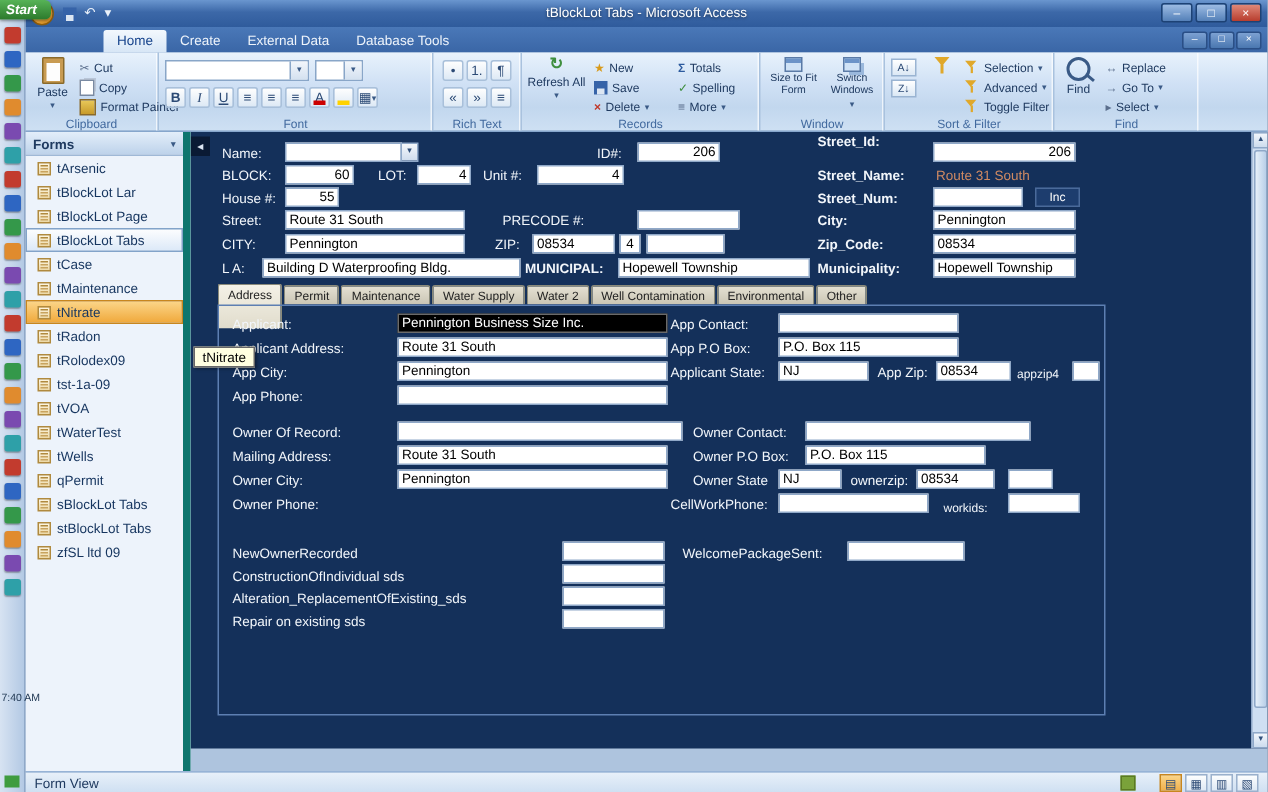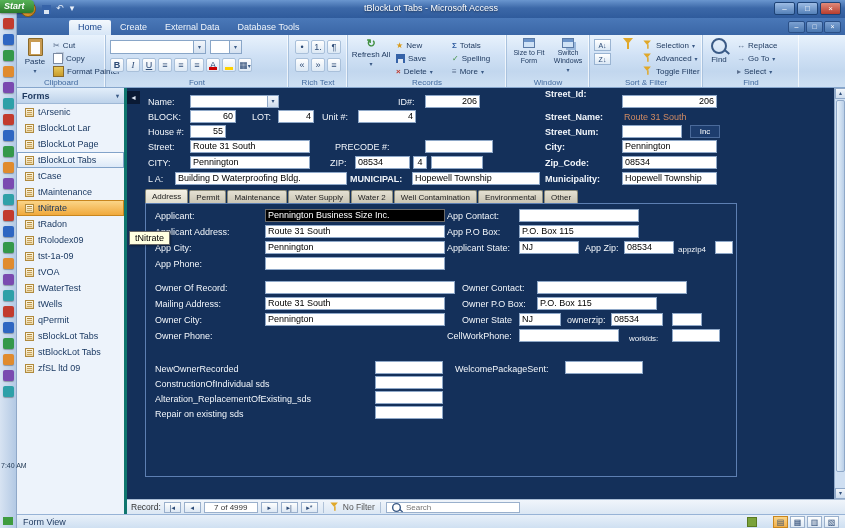--- a/index.html
+++ b/index.html
@@ -62,21 +62,21 @@
 .funnel.small{transform:scale(.75);transform-origin:center}
 .srt{font-size:7px;color:#2c4a75;border:1px solid #9ab4d2;background:linear-gradient(#fff,#dbe8f5);width:17px;height:12px;line-height:11px;text-align:center;box-sizing:border-box}
 .mag{display:inline-block;width:9px;height:9px;border:2px solid #3a5a86;border-radius:50%;position:relative;box-sizing:content-box}
 .mag::after{content:"";position:absolute;width:6px;height:2px;background:#3a5a86;right:-5px;bottom:-1px;transform:rotate(40deg)}
 .mag.big{width:12px;height:12px}
 .ic-win{display:inline-block;width:12px;height:10px;background:#cfe2f6;border:1px solid #5a7aa6;position:relative;box-sizing:border-box}
 .ic-win::before{content:"";position:absolute;left:0;top:0;right:0;height:3px;background:#6b93c8}
 .ic-win.win2{box-shadow:3px 3px 0 -1px #9ab8dc}
 
 
-#navpane{position:absolute;left:17px;top:88px;width:110px;height:426px;background:#edf3fb;border-right:3px solid #0f766e;box-sizing:border-box;z-index:3}
+#navpane{position:absolute;left:17px;top:88px;width:110px;height:426px;background:#edf3fb;border-right:5px solid #0f766e;box-sizing:border-box;z-index:3}
 #nav-header{height:15px;background:linear-gradient(#e3eefa,#bdd2ea);border-bottom:1px solid #9fb8d6;display:flex;align-items:center;padding:0 5px;font-size:9px;font-weight:bold;color:#1f3a60}
 #nav-header .dd{margin-left:auto}
 .nav-item{height:16px;display:flex;align-items:center;gap:4px;padding-left:7px;font-size:9px;color:#16355f;box-sizing:border-box;border:1px solid transparent;white-space:nowrap;overflow:hidden}
 .nav-item.sel{background:linear-gradient(#fcfdfe,#dce9f8);border-color:#82a3c9}
 .nav-item.hot{background:linear-gradient(#fbd588,#f0a93c);border-color:#c8861e}
 .form-ic{width:9px;height:9px;background:linear-gradient(#fdf6e2,#ecd9a8);border:1px solid #b08a3e;flex:0 0 auto;position:relative;box-sizing:border-box}
 .form-ic::after{content:"";position:absolute;left:1px;top:1px;right:1px;height:1px;background:#b08a3e;box-shadow:0 2px 0 #c8a35e,0 4px 0 #c8a35e}
 
 
 #formarea{position:absolute;left:127px;top:88px;width:718px;height:411px;background:#14305a;overflow:hidden;z-index:2}
@@ -86,21 +86,21 @@
 .lab.sm{font-size:8px}
 .fld{position:absolute;height:13px;background:#fff;border:1px solid #8fa8c8;box-sizing:border-box;font-size:9px;line-height:11px;color:#000;padding:0 2px;white-space:nowrap;overflow:hidden}
 .fld.num{text-align:right}
 .fld.ctr{text-align:center}
 .fld.dark{background:#000;color:#fff;border-color:#6a6a6a}
 .incbox{position:absolute;height:13px;background:#1d3d6e;border:1px solid #4a6a9a;box-sizing:border-box;color:#fff;font-size:8px;line-height:11px;text-align:center}
 .redval{position:absolute;color:#d08a62;font-size:9px;line-height:13px;white-space:nowrap}
 .cbtn{position:absolute;width:12px;height:13px;background:linear-gradient(#f4f7fb,#cfdced);border:1px solid #8fa8c8;box-sizing:border-box;font-size:6px;line-height:11px;text-align:center;color:#31507c}
 #ftabs{position:absolute;left:18px;top:102px;display:flex;gap:1px}
 .ftab{height:13px;line-height:13px;padding:0 6px;font-size:8px;color:#222;background:linear-gradient(#e4e0d2,#cac5b4);border:1px solid #8a8a7a;border-bottom:none;border-radius:2px 2px 0 0;white-space:nowrap;box-sizing:border-box}
-.ftab.active{background:linear-gradient(#f4f1e6,#e0dccc);height:14px;margin-top:-1px}
+.ftab.active{background:linear-gradient(#f4f1e6,#e0dccc);height:30px;margin-top:-1px}
 #tabbox{position:absolute;left:18px;top:115px;width:590px;height:272px;border:1px solid #5d7fb2}
 #fsb{position:absolute;left:707px;top:0;width:11px;height:411px;background:#cfdff2;border-left:1px solid #8fa8c8;box-sizing:border-box}
 .sbarrow{position:absolute;left:0;width:11px;height:11px;background:linear-gradient(#f2f6fb,#cddcee);border:1px solid #8fa8c8;box-sizing:border-box;font-size:6px;text-align:center;line-height:9px;color:#31507c}
 #fsb-thumb{position:absolute;left:1px;top:12px;width:9px;height:372px;background:linear-gradient(90deg,#e8f1fa,#b9cfe8);border:1px solid #8fa8c8;border-radius:2px;box-sizing:border-box}
 
 
 #recbar{position:absolute;left:127px;top:499px;width:718px;height:15px;background:linear-gradient(#f0f5fb,#dbe7f4);border-top:1px solid #a9bdd6;box-sizing:border-box;display:flex;align-items:center;gap:3px;padding:0 4px;font-size:8.5px;color:#333;z-index:3}
 .rnav{width:17px;height:11px;border:1px solid #9ab0cc;background:linear-gradient(#fdfefe,#dde8f4);font-size:7px;text-align:center;line-height:10px;color:#2c4a75;box-sizing:border-box}
 #pos-box{width:54px;height:11px;background:#fff;border:1px solid #9ab0cc;text-align:center;line-height:10px;font-size:8px;box-sizing:border-box}
 .vsep{width:1px;height:11px;background:#b0c2d8;margin:0 2px}
@@ -534,39 +534,20 @@
     <span class="lab" style="left:28px;top:320px">Repair on existing sds</span>
     <div class="fld" style="left:248px;top:318px;width:68px"></div>
 
     <div id="fsb">
       <div class="sbarrow" style="top:0">▴</div>
       <div id="fsb-thumb"></div>
       <div class="sbarrow" style="bottom:0">▾</div>
     </div>
   </div>
 
-  <div id="recbar">
-    <span>Record:</span>
-    <div class="rnav">|◂</div>
-    <div class="rnav">◂</div>
-    <div id="pos-box">7 of 4999</div>
-    <div class="rnav">▸</div>
-    <div class="rnav">▸|</div>
-    <div class="rnav">▸*</div>
-    <div class="vsep"></div>
-    <div id="nofilter">
-      <span class="funnel small"></span>
-      <span>No Filter</span>
-    </div>
-    <div class="vsep"></div>
-    <div id="searchbox">
-      <span class="mag" style="transform:scale(.7)"></span>
-      <input placeholder="Search" style="">
-    </div>
-  </div>
 
   <div id="statusbar">
     <span>Form View</span>
     <div id="sb-green"></div>
     <div class="sbtn active">▤</div>
     <div class="sbtn">▦</div>
     <div class="sbtn">▥</div>
     <div class="sbtn">▧</div>
   </div>
 

